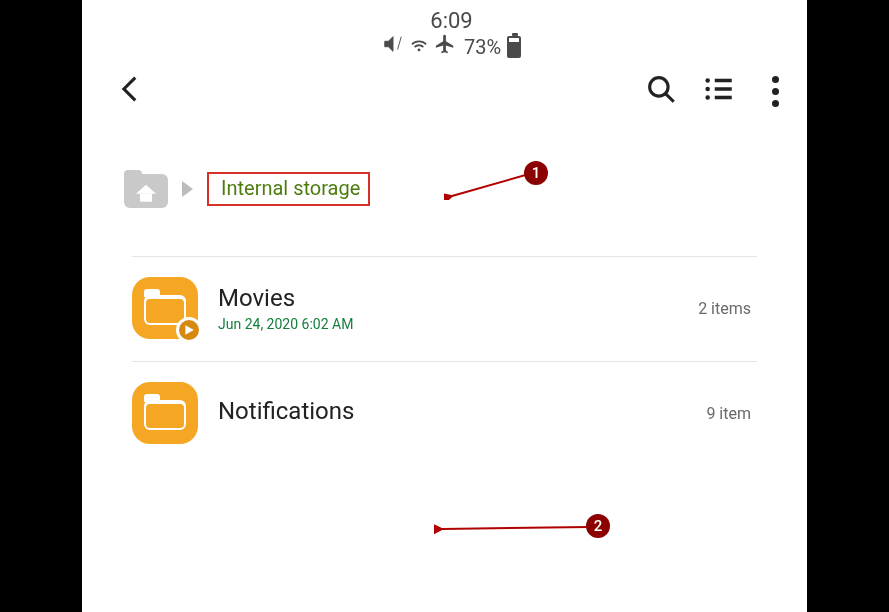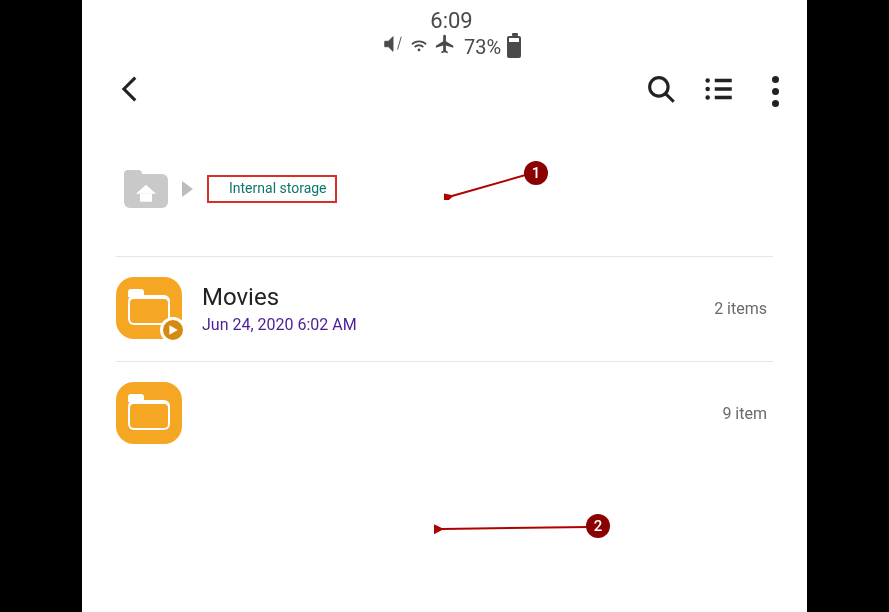--- a/index.html
+++ b/index.html
@@ -49,40 +49,40 @@
     gap:14px;
   }
   .home-icon { width:44px; height:38px; position:relative; }
   .home-icon .folder-back { position:absolute; inset:4px 0 0 0; background:#c9c9c9; border-radius:6px;}
   .home-icon .folder-tab { position:absolute; top:0; left:0; width:18px; height:10px; background:#c9c9c9; border-radius:4px 4px 0 0;}
   .home-icon .house { position:absolute; left:50%; top:55%; transform:translate(-50%,-45%); width:18px; height:14px; }
   .home-icon .house .roof { width:0; height:0; border-left:10px solid transparent; border-right:10px solid transparent; border-bottom:9px solid #fff; margin-left:-1px;}
   .home-icon .house .body { width:12px; height:8px; background:#fff; margin:0 auto; }
   .bc-chevron { width:0; height:0; border-top:8px solid transparent; border-bottom:8px solid transparent; border-left:11px solid #bcbcbc;}
   .bc-label {
-    color:#0f766e; font-size:14px;
+    color:#4d7c0f; font-size:20px;
     border:2.5px solid #d93025;
-    padding:4px 8px 6px 20px;
+    padding:4px 8px 6px 12px;
     line-height:1;
     position:relative;
   }
   
-  .list { padding:0 34px; margin-top:30px;}
+  .list { padding:0 50px; margin-top:30px;}
   .item { display:flex; align-items:center; gap:20px; border-bottom:1px solid #e5e5e5; padding:20px 0 22px 0; position:relative;}
   .item:first-child { border-top:1px solid #e5e5e5; }
   .folder-icon { width:66px; height:62px; position:relative; flex-shrink:0;}
   .folder-icon .bg { position:absolute; inset:0; background:#f5a623; border-radius:18px;}
   .folder-icon .front { position:absolute; left:12px; right:12px; bottom:14px; top:18px; background:#fff; border-radius:6px;}
   .folder-icon .front::before{content:"";position:absolute;top:-6px;left:0;width:16px;height:8px;background:#fff;border-radius:3px 3px 0 0;}
   .folder-icon .front-fill{position:absolute; left:14px; right:14px; bottom:16px; top:22px; background:#f5a623; border-radius:4px;}
   .folder-icon .badge { position:absolute; right:-4px; bottom:-4px; width:26px; height:26px; background:#d68910; border-radius:50%; border:3px solid #fff; display:flex; align-items:center; justify-content:center;}
   .folder-icon .badge svg { width:12px; height:12px; fill:#fff;}
   .item-text { flex:1; min-width:0;}
   .item-name { font-size:24px; color:#222; margin-bottom:4px;}
-  .item-date { font-size:16px; color:#4c1d95;}
+  .item-date { font-size:14px; color:#15803d;}
   .item-count { font-size:16px; color:#6a6a6a; padding-right:6px;}
   
   .anno-arrow { position:absolute; pointer-events:none; }
   .anno-badge { position:absolute; width:24px; height:24px; background:#8b0000; border-radius:50%; color:#fff; font-size:15px; display:flex; align-items:center; justify-content:center; pointer-events:none; font-weight:500;}
 </style>
 </head>
 <body>
 
 <div class="phone">
 
@@ -177,20 +177,21 @@
     </div>
 
 
     <div class="item" style="border-bottom:none">
       <div class="folder-icon">
         <div class="bg"></div>
           <div class="front"></div>
           <div class="front-fill"></div>
       </div>
       <div class="item-text">
+        <div class="item-name">Notifications</div>
       </div>
       <div class="item-count">9 item</div>
     </div>
 
   </div>
 
   <svg class="anno-arrow" style="left:362px; top:170px; width:90px; height:30px;">
     <defs>
         <marker id="ah1" markerWidth="8" markerHeight="8" refX="1" refY="3" orient="auto">
           <path d="M6 0L0 3l6 3z" fill="#b00000"></path>

